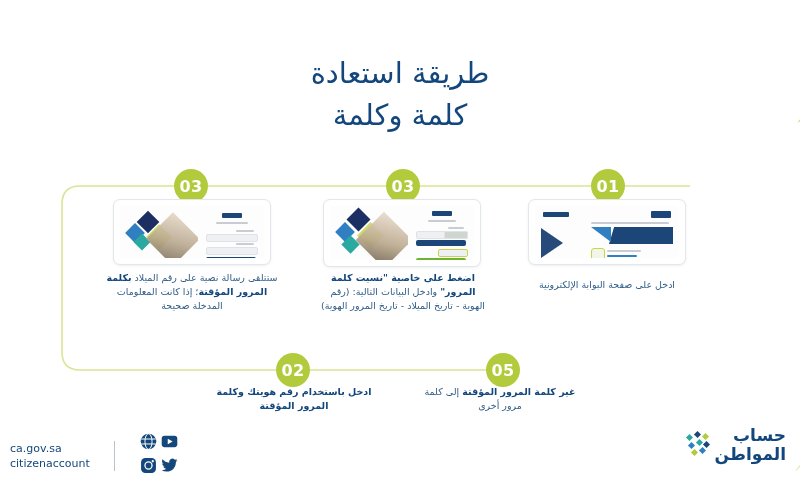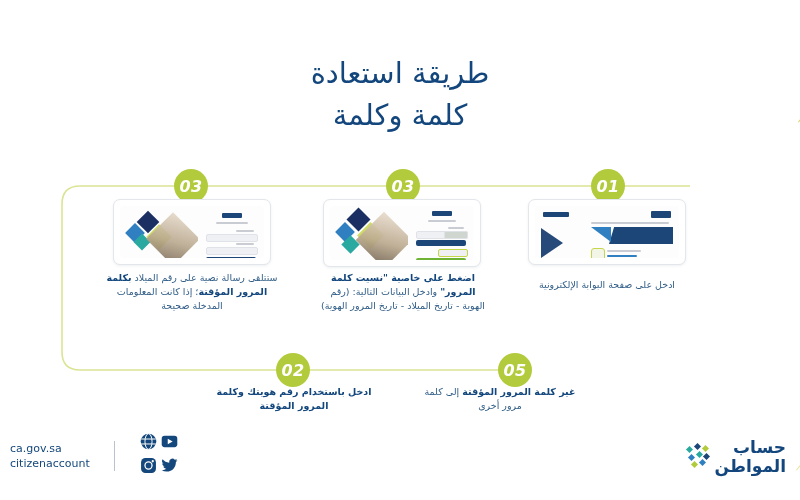--- a/index.html
+++ b/index.html
@@ -27,21 +27,20 @@
   
   #path-svg{position:absolute;left:0;top:0;width:800px;height:500px;}
 
   
   .badge{
     position:absolute;width:34px;height:34px;border-radius:50%;
     background:#b2cb3c;color:#ffffff;
     font-size:16px;font-weight:bold;
     display:flex;align-items:center;justify-content:center;
     letter-spacing:.5px;
-    font-style:italic;
   }
 
   
   .card{
     position:absolute;background:#ffffff;border:1px solid #e3e6ea;border-radius:7px;
     box-shadow:0 1px 3px rgba(20,40,70,.07);overflow:hidden;
   }
   .shot{position:absolute;inset:6px;background:#fdfdfd;overflow:hidden;border-radius:3px;}
   .shot-left{position:absolute;left:0;top:0;bottom:0;width:54%;overflow:hidden;}
   .shot-right{position:absolute;right:0;top:0;bottom:0;width:46%;}
@@ -60,21 +59,21 @@
   }
   .desc b{color:#12467c;font-weight:bold;}
 
   
   .footer-social{position:absolute;left:10px;bottom:22px;display:flex;align-items:center;gap:15px;}
   .icons-grid{display:grid;grid-template-columns:18px 18px;grid-gap:3px;}
   .sicon{width:17px;height:17px;fill:#14477b;}
   .vrule{width:1px;height:30px;background:#b9c3cf;margin:0 9px;}
   .footer-text{color:#14477b;font-size:11px;line-height:15px;direction:ltr;text-align:left;}
 
-  .logo-wrap{position:absolute;right:14px;bottom:24px;display:flex;align-items:center;}
+  .logo-wrap{position:absolute;right:14px;bottom:36px;display:flex;align-items:center;}
   .logo-text{
     color:#12467c;font-weight:bold;font-size:17px;line-height:19px;
     direction:rtl;text-align:right;margin-left:4px;
   }
   .logo-mark{width:26px;height:26px;position:relative;}
   .lm-dot{position:absolute;width:5px;height:5px;transform:rotate(45deg);}
 </style>
 </head>
 <body>
 
@@ -103,21 +102,21 @@
   </div>
   <div class="badge" style="left:386px;top:169px;">
     <span>03</span>
   </div>
   <div class="badge" style="left:591px;top:169px;">
     <span>01</span>
   </div>
   <div class="badge" style="left:276px;top:353px;">
     <span>02</span>
   </div>
-  <div class="badge" style="left:498px;top:353px;">
+  <div class="badge" style="left:486px;top:353px;">
     <span>05</span>
   </div>
 
   <div class="card" style="left:113px;top:199px;width:156px;height:64px;">
     <div class="shot">
       <div class="shot-left">
         <div class="dmd" style="left:20px;top:8px;width:16px;height:16px;background:#1b2f63;"></div>
         <div class="dmd" style="left:8px;top:20px;width:14px;height:14px;background:#2f7fc1;"></div>
         <div class="dmd" style="left:16px;top:30px;width:12px;height:12px;background:#2aa9a0;"></div>
         <div class="dmd" style="left:30px;top:22px;width:18px;height:18px;background:#c5d64a;opacity:.85;"></div>

